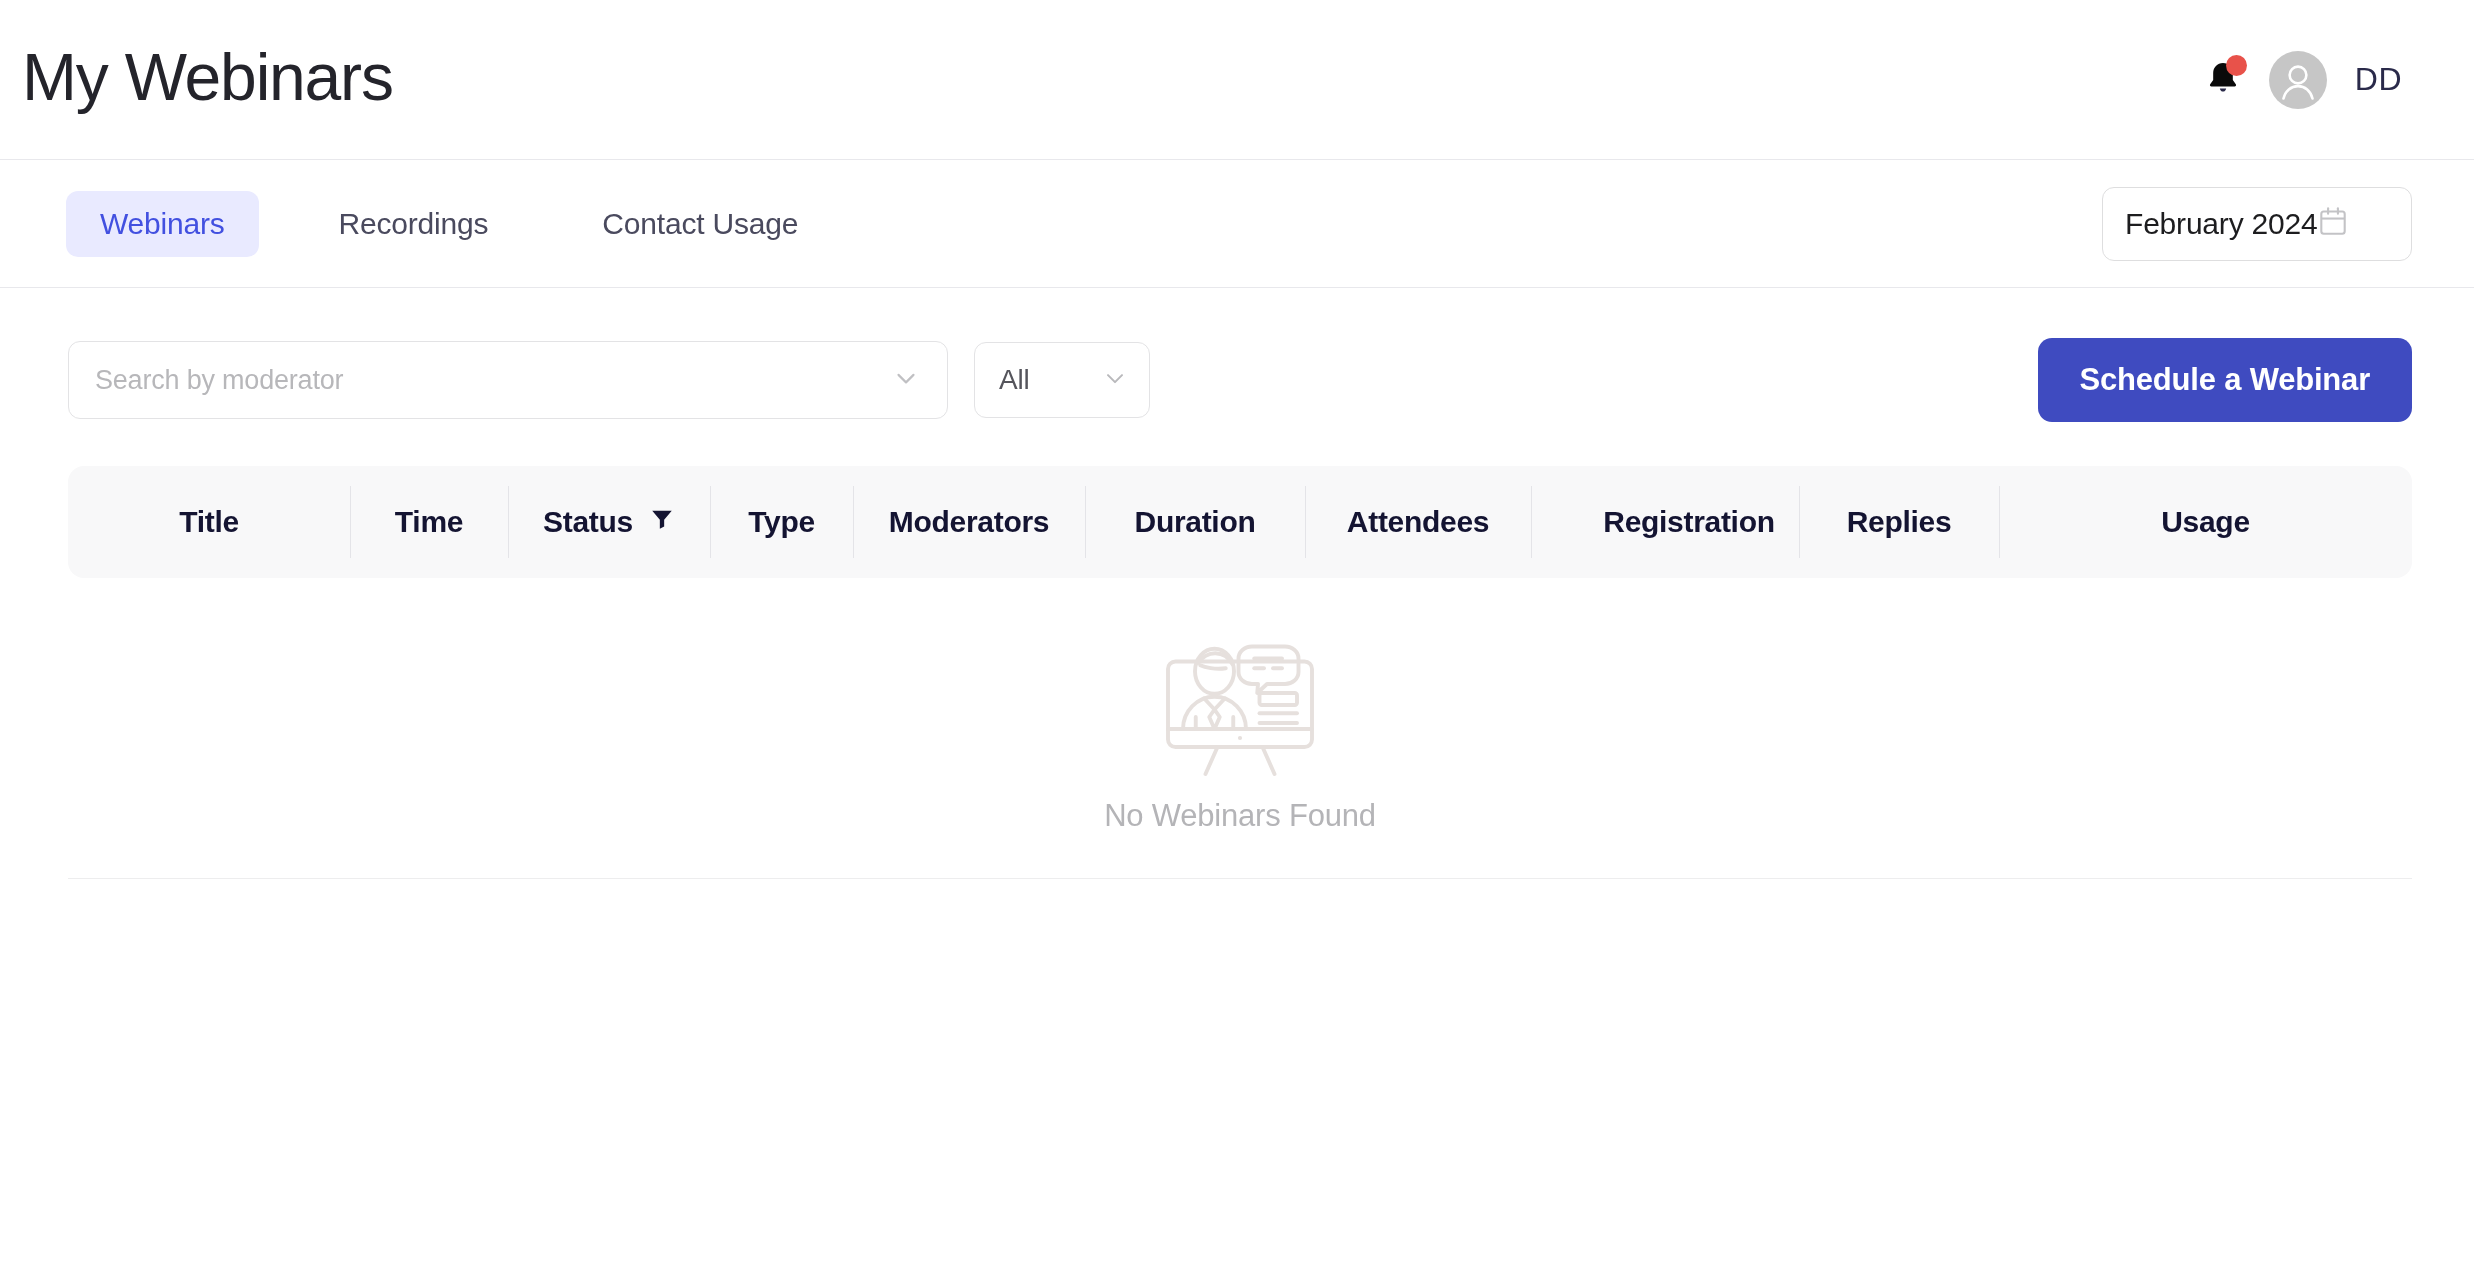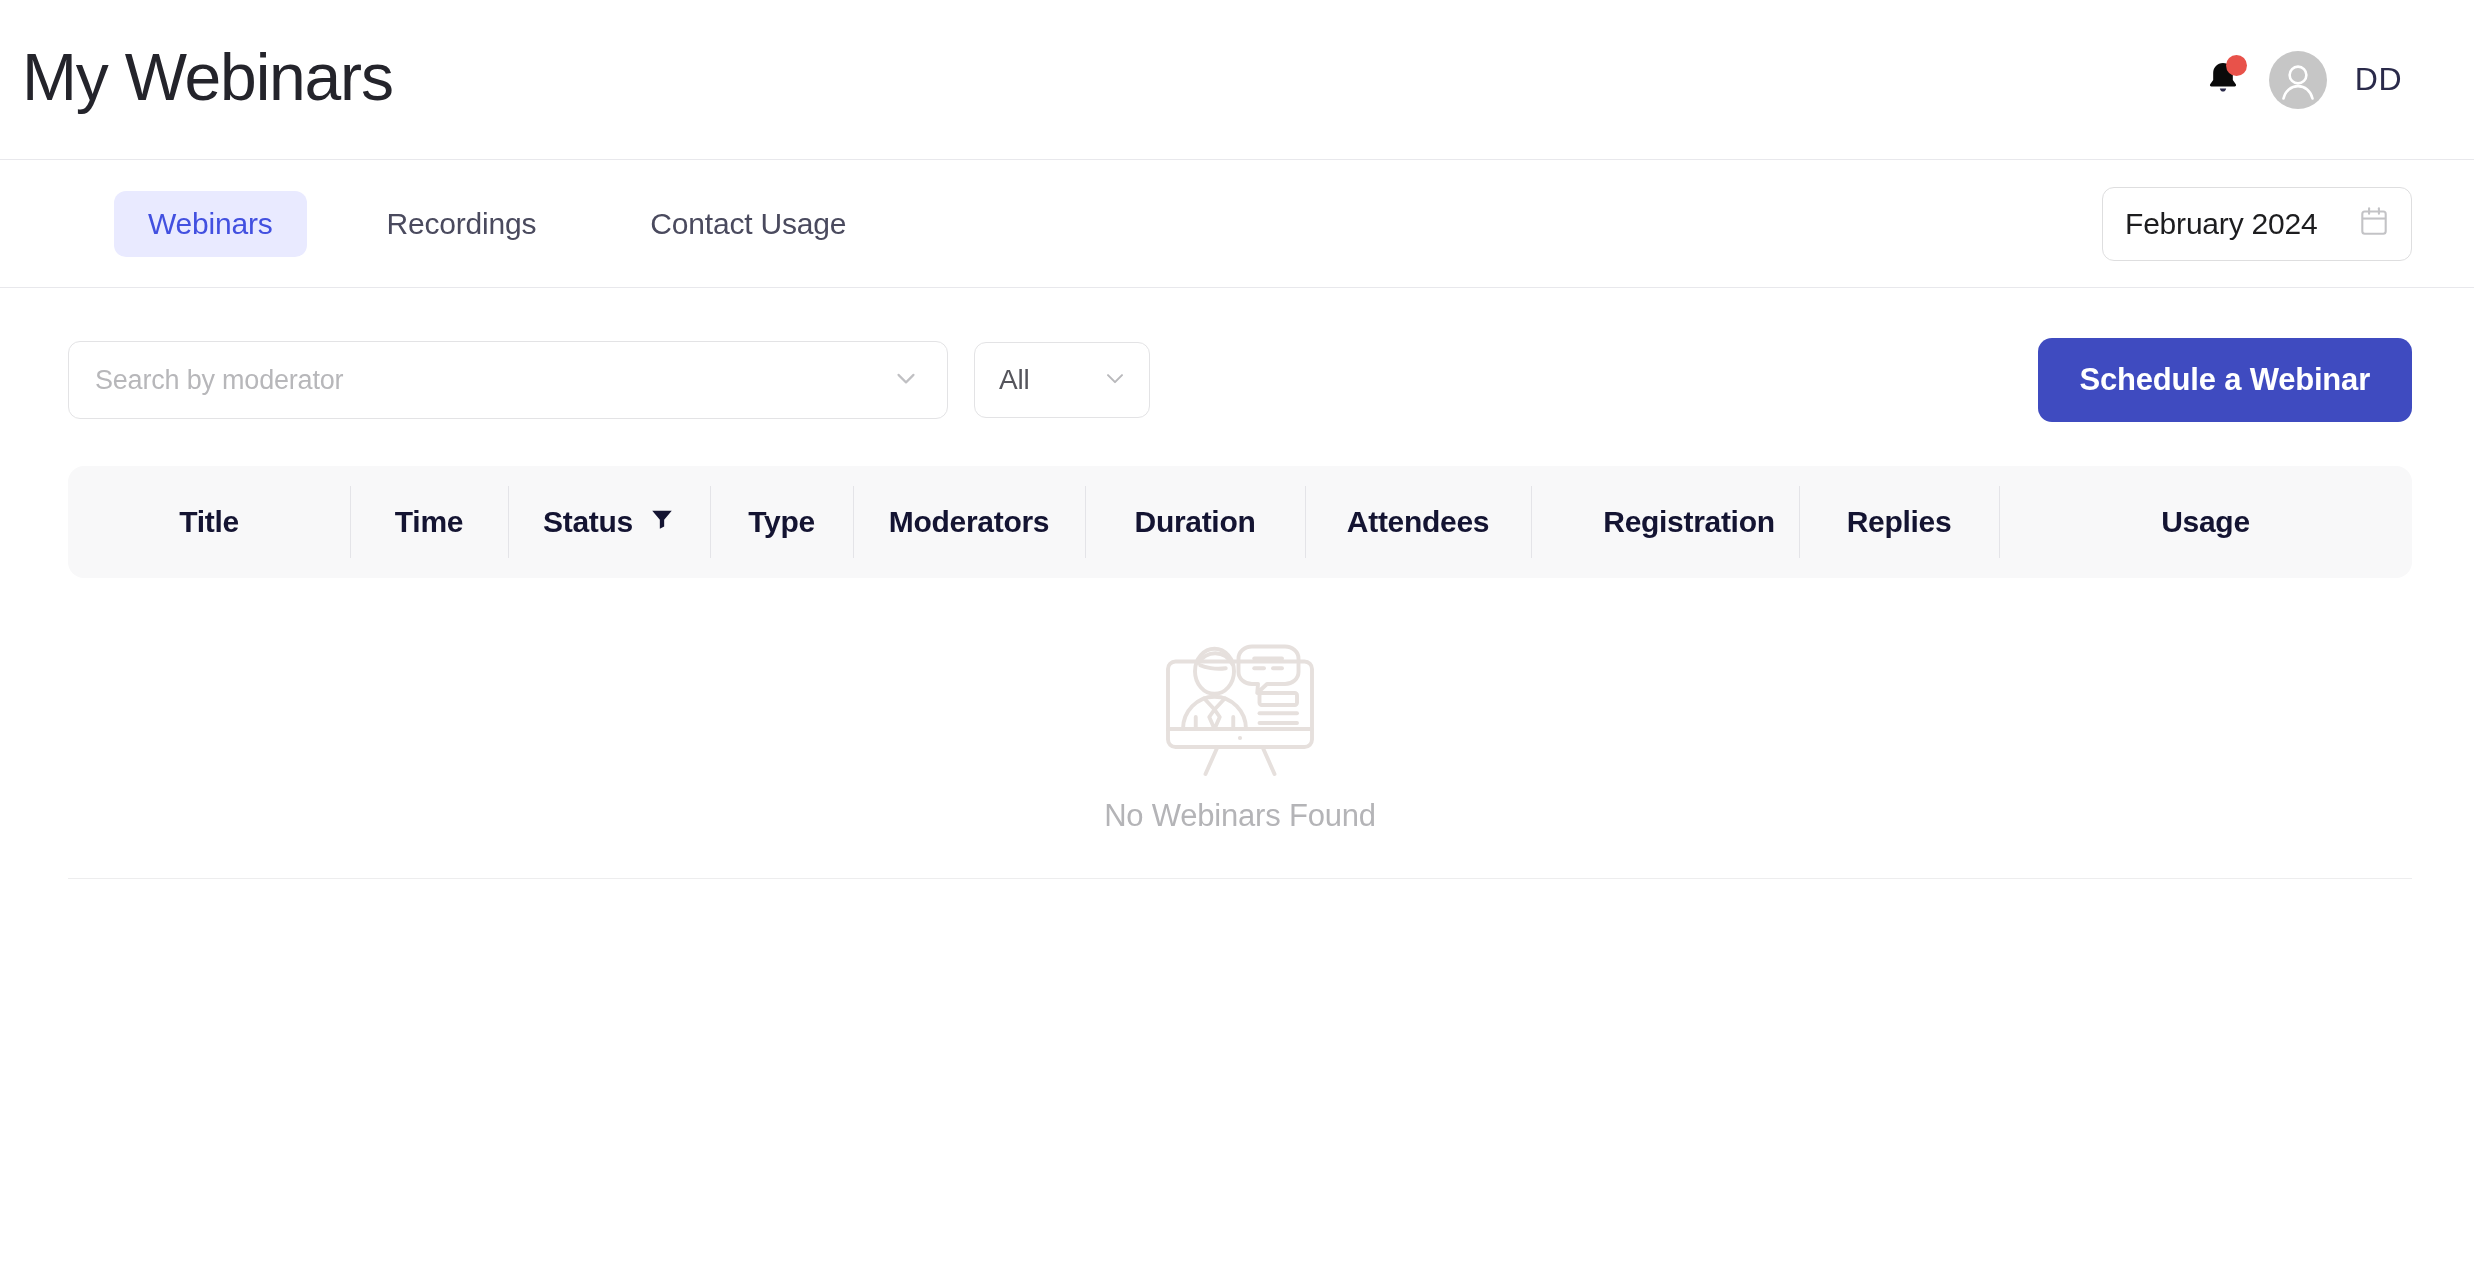--- a/index.html
+++ b/index.html
@@ -93,34 +93,32 @@
     align-items: center;
   }
   .tab {
     font-size: 30px;
     color: #4a4a5e;
     padding: 16px 34px;
     border-radius: 12px;
     cursor: pointer;
     letter-spacing: -0.2px;
     white-space: nowrap;
-    margin-left: 48px;
   }
   .tab.active {
     background: #e9eaff;
     color: #4250e0;
     font-weight: 500;
   }
   .tab + .tab { margin-left: 46px; }
 
   .datepicker {
     margin-left: auto;
     display: flex;
     align-items: center;
-    justify-content: space-between;
     width: 310px;
     height: 74px;
     border: 1px solid #dededf;
     border-radius: 12px;
     padding: 0 22px 0 22px;
     cursor: pointer;
     background: #fff;
   }
   .datepicker-label {
     font-size: 30px;

